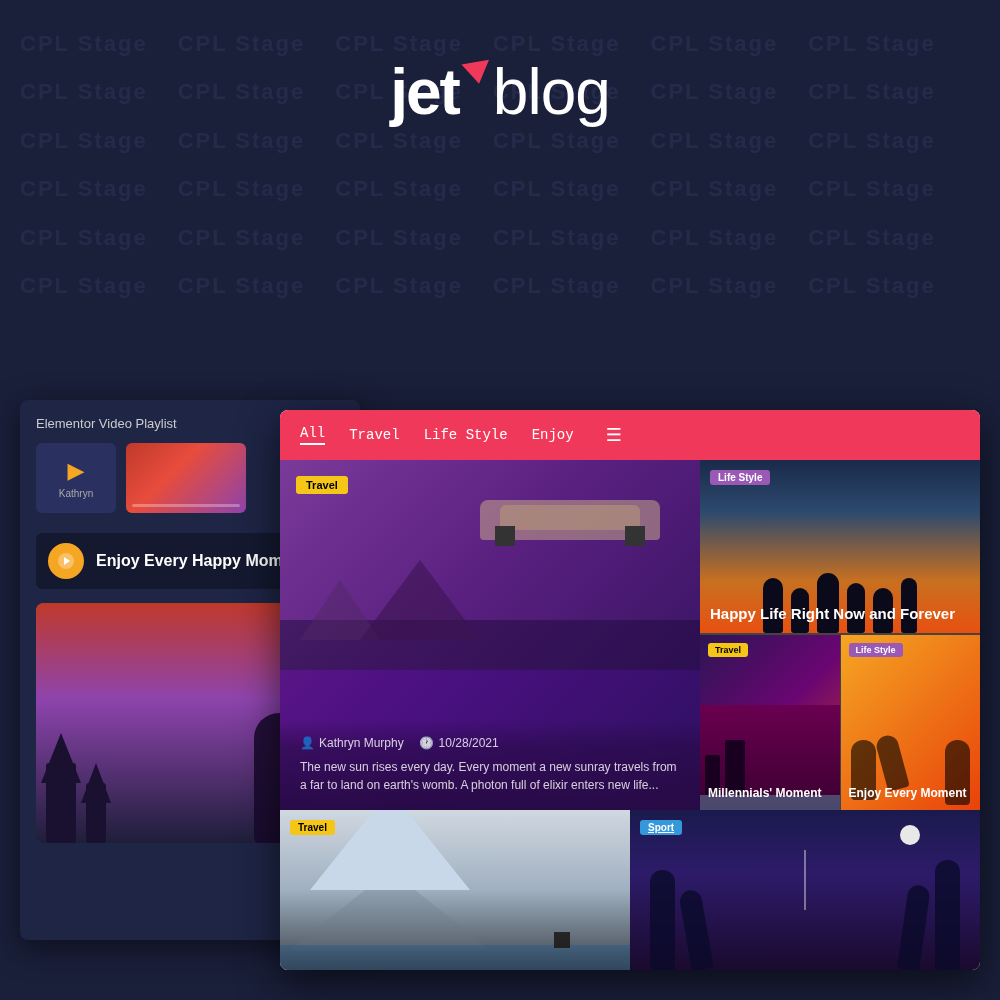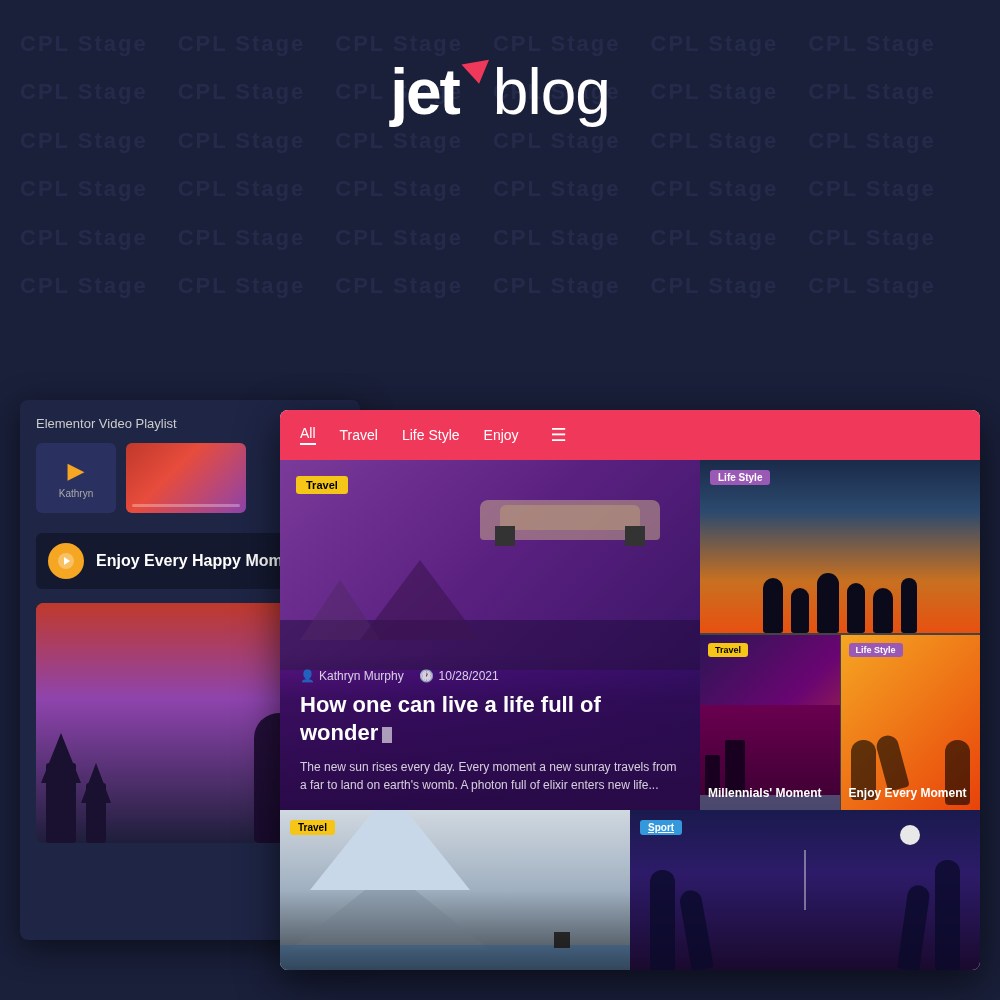--- a/index.html
+++ b/index.html
@@ -193,20 +193,21 @@
     .trending-title {
       color: #fff;
       font-size: 18px;
       font-weight: 700;
       flex: 1;
     }
     .trending-nav {
       display: flex;
       align-items: center;
       gap: 24px;
+      font-family: Liberation Mono, monospace;
     }
     .trending-nav-item {
       color: #fff;
       font-size: 14px;
       font-weight: 500;
       cursor: pointer;
     }
     .trending-nav-item.active {
       border-bottom: 2px solid #fff;
       padding-bottom: 2px;
@@ -533,23 +534,20 @@
         <div class="article-meta">
           <span class="article-meta-item">
             <span>👤</span>
             <span>Kathryn Murphy</span>
           </span>
           <span class="article-meta-item">
             <span>🕐</span>
             <span>10/28/2021</span>
           </span>
         </div>
-        <div class="article-title">
-          <span>How one can live a life full of wonder</span><span class="cursor"></span>
-        </div>
         <div class="article-excerpt">The new sun rises every day. Every moment a new sunray travels from a far to land on earth's womb. A photon full of elixir enters new life...</div>
       </div>
     </div>
 
     <div class="sidebar-articles">
 
       <div class="sidebar-top">
         <div class="sidebar-top-bg">
 
           <div style="position:absolute;top:0;left:0;right:0;bottom:0;background:linear-gradient(180deg,#1a2a4a 0%,#2c4a6e 30%,#c87020 70%,#e85010 100%);"></div>
@@ -557,20 +555,21 @@
           <div style="position:absolute;bottom:0;left:0;right:0;height:70px;display:flex;align-items:flex-end;justify-content:center;gap:8px;padding-bottom:0;">
             <div style="width:20px;height:55px;background:#0a0a1a;border-radius:10px 10px 3px 3px;"></div>
             <div style="width:18px;height:45px;background:#0a0a1a;border-radius:9px 9px 3px 3px;"></div>
             <div style="width:22px;height:60px;background:#0a0a1a;border-radius:11px 11px 3px 3px;"></div>
             <div style="width:18px;height:50px;background:#0a0a1a;border-radius:9px 9px 3px 3px;"></div>
             <div style="width:20px;height:45px;background:#0a0a1a;border-radius:10px 10px 3px 3px;"></div>
             <div style="width:16px;height:55px;background:#0a0a1a;border-radius:8px 8px 3px 3px;"></div>
           </div>
         </div>
         <div class="sidebar-top-badge">Life Style</div>
+        <div class="sidebar-top-title">Happy Life Right Now and Forever</div>
       </div>
 
       <div class="sidebar-bottom">
         <div class="sidebar-small">
           <div class="sidebar-small-bg-travel">
 
             <div style="position:absolute;bottom:0;left:0;right:0;height:60%;background:linear-gradient(180deg,#6a0050 0%,#3a0030 100%);"></div>
             <div style="position:absolute;bottom:15px;left:5px;width:15px;height:40px;background:#1a0020;border-radius:2px;"></div>
             <div style="position:absolute;bottom:15px;left:25px;width:20px;height:55px;background:#1a0020;border-radius:2px;"></div>
             <div style="position:absolute;bottom:0;left:0;right:0;height:15px;background:rgba(100,180,200,0.4);"></div>

